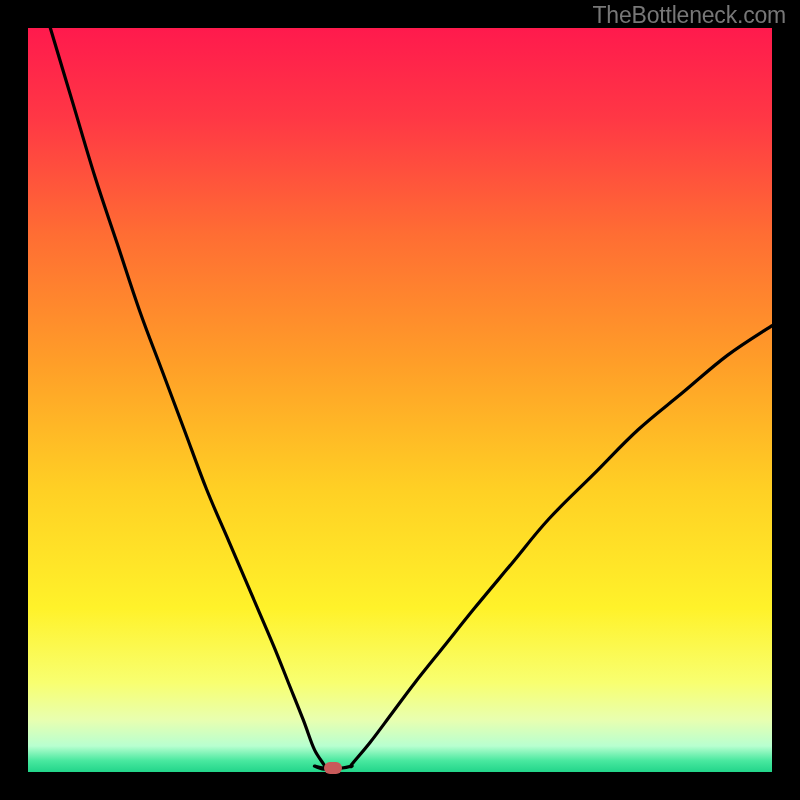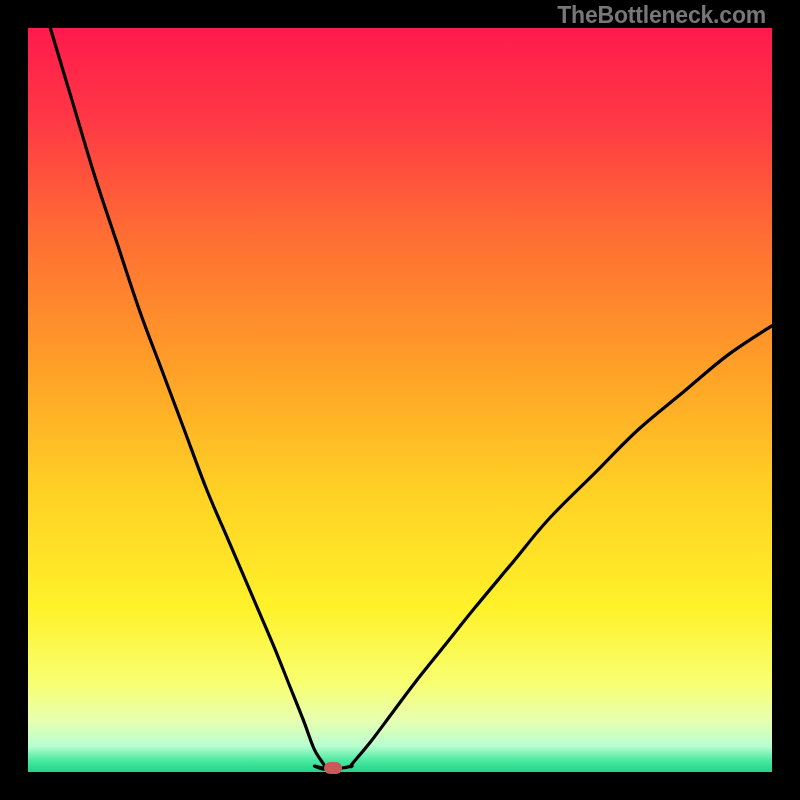--- a/index.html
+++ b/index.html
@@ -23,24 +23,24 @@
     position: absolute;
     top: 28px;
     left: 28px;
     width: 744px;
     height: 744px;
     
   }
   .watermark {
     position: absolute;
     top: 2px;
-    right: 34px;
+    right: 14px;
     color: #777;
     font-size: 23px;
-    font-weight: 700;
+    font-weight: 400;
     letter-spacing: -0.2px;
   }
   svg.curve {
     position: absolute;
     top: 0;
     left: 0;
     width: 744px;
     height: 744px;
     overflow: visible;
   }

